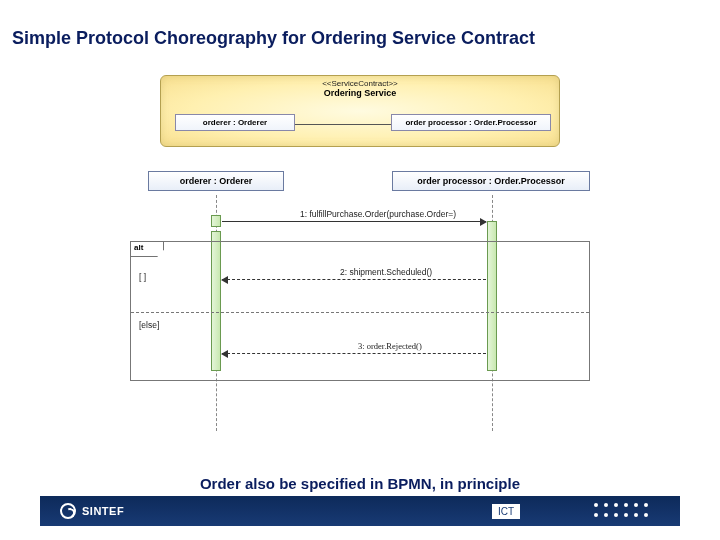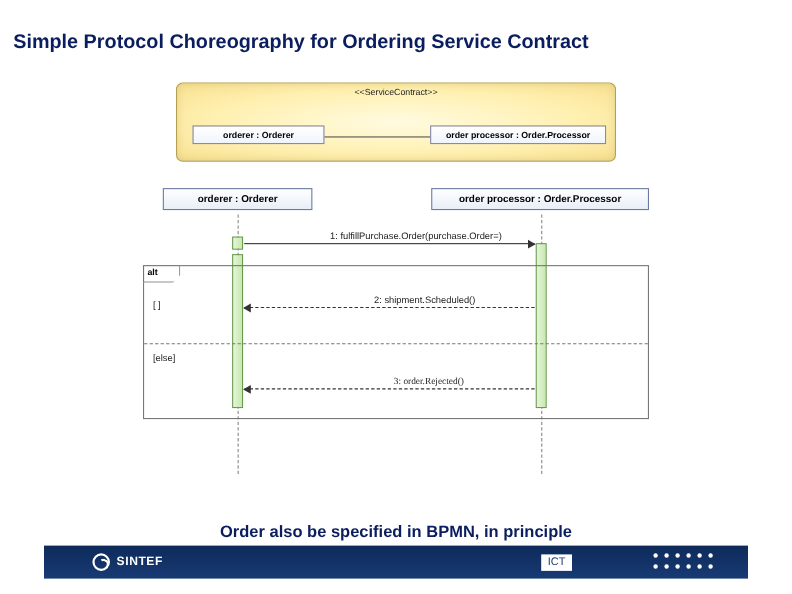--- a/index.html
+++ b/index.html
@@ -168,21 +168,20 @@
   
   .footer {
     position: absolute;
     bottom: 14px; left: 40px; right: 40px;
     height: 30px;
     background: linear-gradient(#0d2a5a, #183a74);
     display: flex;
     align-items: center;
     color: #fff;
     font-size: 11px;
-    padding-left: 24px;
   }
   .footer-logo {
     display: flex;
     align-items: center;
     gap: 6px;
     padding-left: 20px;
     font-weight: bold;
     letter-spacing: 0.5px;
   }
   .footer-logo-icon {
@@ -227,20 +226,21 @@
 </style>
 </head>
 <body>
 
 <div class="title">Simple Protocol Choreography for Ordering Service Contract</div>
 
 <div class="diagram">
 
   <div class="contract-box">
     <div class="stereo">&lt;&lt;ServiceContract&gt;&gt;</div>
+    <div class="contract-name">Ordering Service</div>
     <div class="role-box role-a-small">orderer : Orderer</div>
     <div class="role-line"></div>
     <div class="role-box role-b-small">order processor : Order.Processor</div>
   </div>
 
   <div class="lifeline-head ll-a">orderer : Orderer</div>
   <div class="lifeline-head ll-b">order processor : Order.Processor</div>
 
   <div class="lifeline lf-a"></div>
   <div class="lifeline lf-b"></div>

